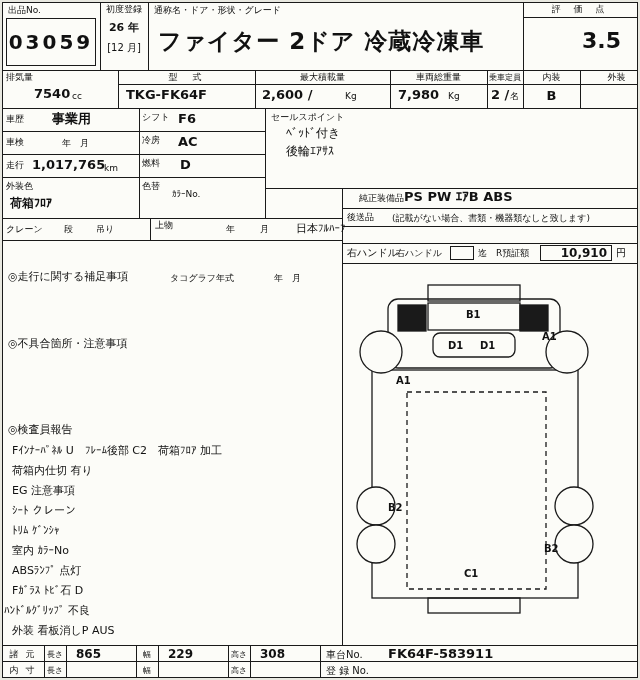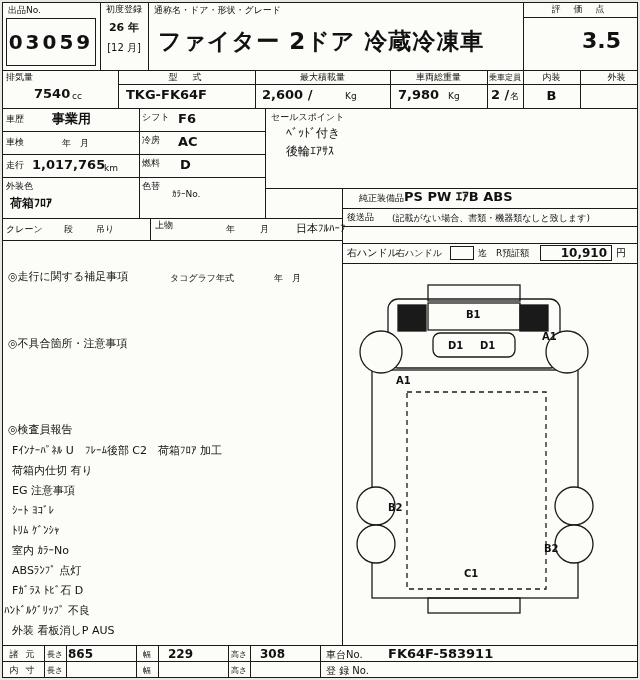--- a/index.html
+++ b/index.html
@@ -132,21 +132,21 @@
 <div class="t f10" style="left:616px;top:247px">円</div>
 
 <div class="t f11" style="left:8px;top:271px">◎走行に関する補足事項</div>
 <div class="t f9" style="left:170px;top:273px">タコグラフ年式</div>
 <div class="t f9" style="left:274px;top:273px">年　月</div>
 <div class="t f11" style="left:8px;top:338px">◎不具合箇所・注意事項</div>
 <div class="t f11" style="left:8px;top:424px">◎検査員報告</div>
 <div class="t f11" style="left:12px;top:445px">Fｲﾝﾅｰﾊﾟﾈﾙ U　ﾌﾚｰﾑ後部 C2　荷箱ﾌﾛｱ 加工</div>
 <div class="t f11" style="left:12px;top:465px">荷箱内仕切 有り</div>
 <div class="t f11" style="left:12px;top:485px">EG 注意事項</div>
-<div class="t f11" style="left:12px;top:505px">ｼｰﾄ ﾖｺﾞﾚ</div>
+<div class="t f11" style="left:12px;top:505px">ｼｰﾄ クレーン</div>
 <div class="t f11" style="left:12px;top:525px">ﾄﾘﾑ ｹﾞﾝｼｬ</div>
 <div class="t f11" style="left:12px;top:545px">室内 ｶﾗｰNo</div>
 <div class="t f11" style="left:12px;top:565px">ABSﾗﾝﾌﾟ 点灯</div>
 <div class="t f11" style="left:12px;top:585px">Fｶﾞﾗｽ ﾄﾋﾞ石 D</div>
 <div class="t f11" style="left:4px;top:605px">ﾊﾝﾄﾞﾙｸﾞﾘｯﾌﾟ 不良</div>
 <div class="t f11" style="left:12px;top:625px">外装 看板消しP AUS</div>
 
 <svg style="position:absolute;left:343px;top:264px" width="294" height="380" viewBox="0 0 294 380">
   <g fill="none" stroke="#1a1a1a" stroke-width="1.3">
     <rect x="45" y="35" width="172" height="69" rx="10"></rect>
@@ -170,21 +170,21 @@
   <text x="137" y="85">D1</text>
   <text x="199" y="76">A1</text>
   <text x="53" y="120">A1</text>
   <text x="45" y="247">B2</text>
   <text x="201" y="288">B2</text>
   <text x="121" y="313">C1</text>
 </svg>
 
 <div class="t c f9" style="left:2px;top:649px;width:42px;letter-spacing:2px">諸 元</div>
 <div class="t c f8" style="left:44px;top:650px;width:22px">長さ</div>
-<div class="t f12 b" style="left:68px;top:648px">865</div>
+<div class="t f12 b" style="left:76px;top:648px">865</div>
 <div class="t c f8" style="left:136px;top:650px;width:22px">幅</div>
 <div class="t f12 b" style="left:168px;top:648px">229</div>
 <div class="t c f8" style="left:228px;top:650px;width:22px">高さ</div>
 <div class="t f12 b" style="left:260px;top:648px">308</div>
 <div class="t f10" style="left:326px;top:649px">車台No.</div>
 <div class="t f13 b" style="left:388px;top:647px">FK64F-583911</div>
 <div class="t c f9" style="left:2px;top:665px;width:42px;letter-spacing:2px">内 寸</div>
 <div class="t c f8" style="left:44px;top:666px;width:22px">長さ</div>
 <div class="t c f8" style="left:136px;top:666px;width:22px">幅</div>
 <div class="t c f8" style="left:228px;top:666px;width:22px">高さ</div>

